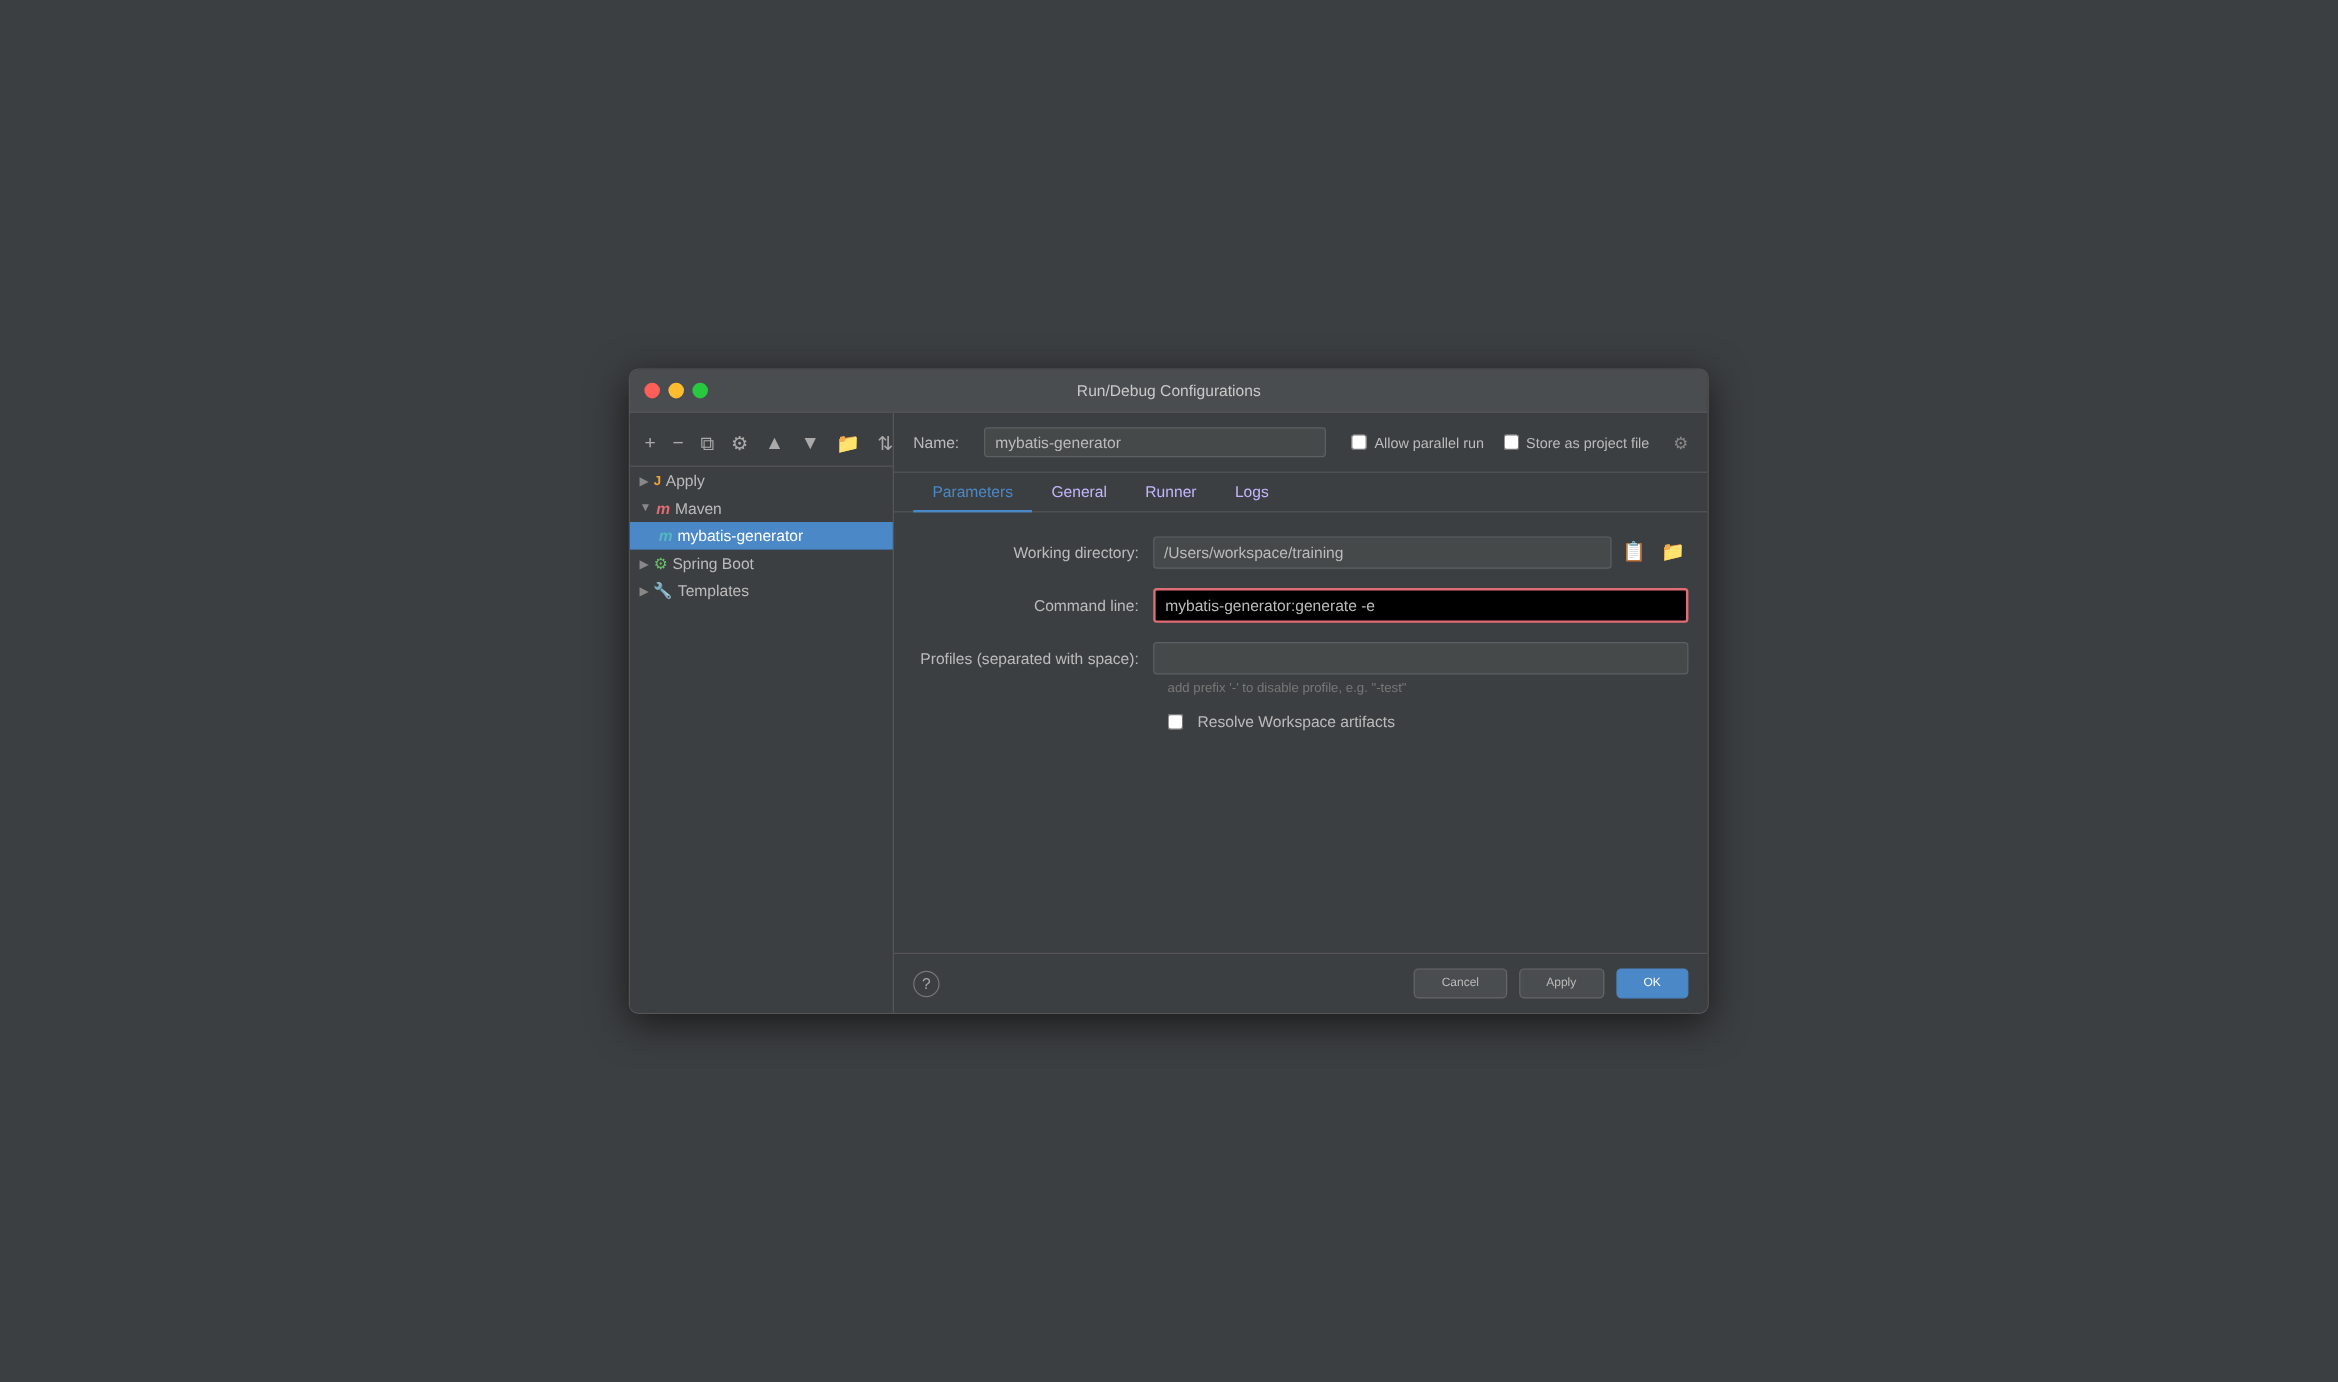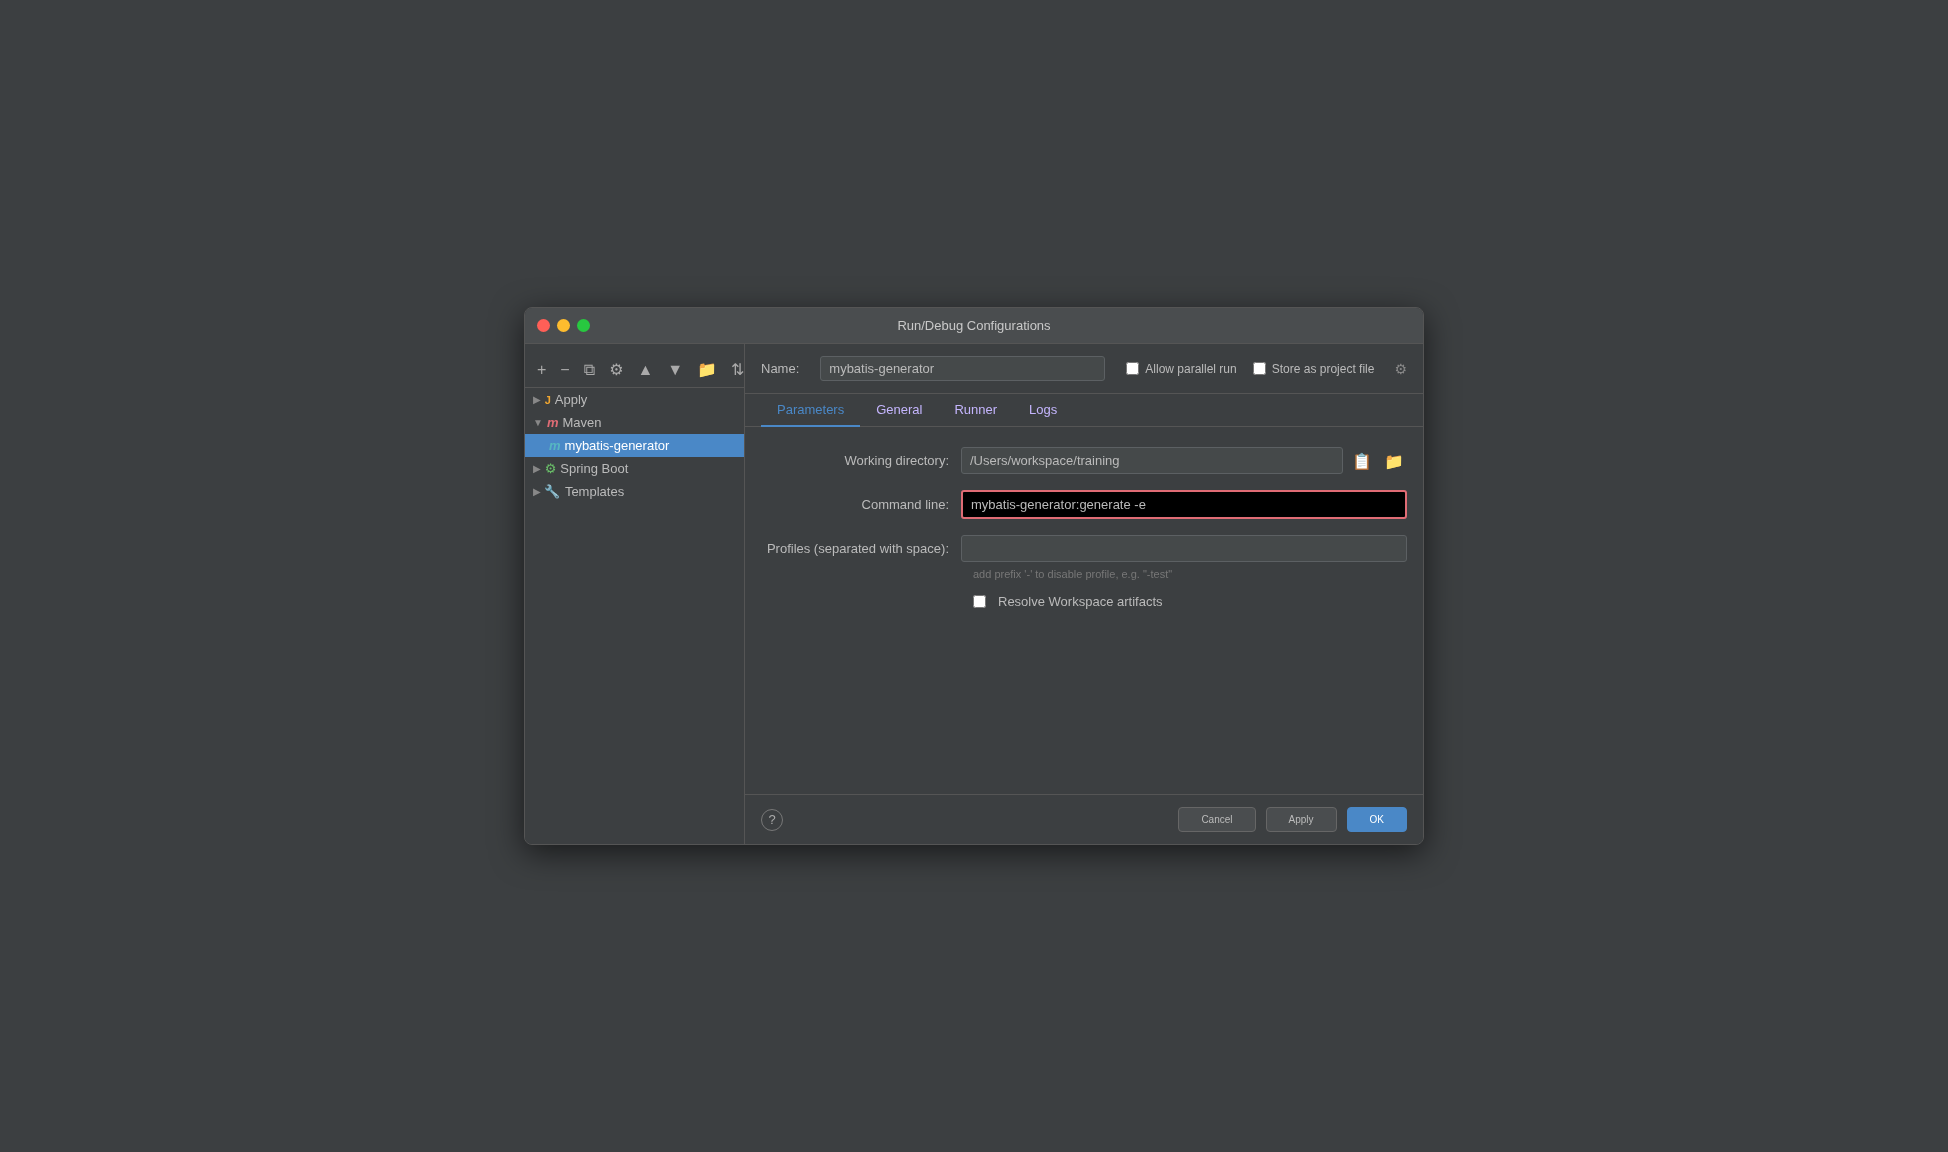--- a/index.html
+++ b/index.html
@@ -173,21 +173,21 @@
     .form-label {
       width: 200px;
       color: #bbbbbb;
       font-size: 13px;
       text-align: right;
       padding-right: 12px;
     }
     .form-input-wrap {
       flex: 1;
       display: flex;
-      align-items: flex-end;
+      align-items: flex-start;
       gap: 6px;
     }
     .form-input {
       flex: 1;
       background: #45494a;
       border: 1px solid #5c6063;
       border-radius: 3px;
       color: #bbbbbb;
       padding: 5px 8px;
       font-size: 13px;

